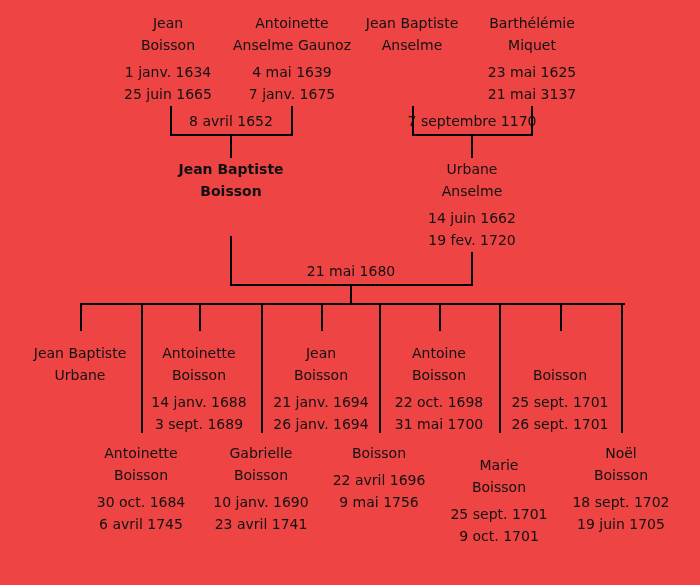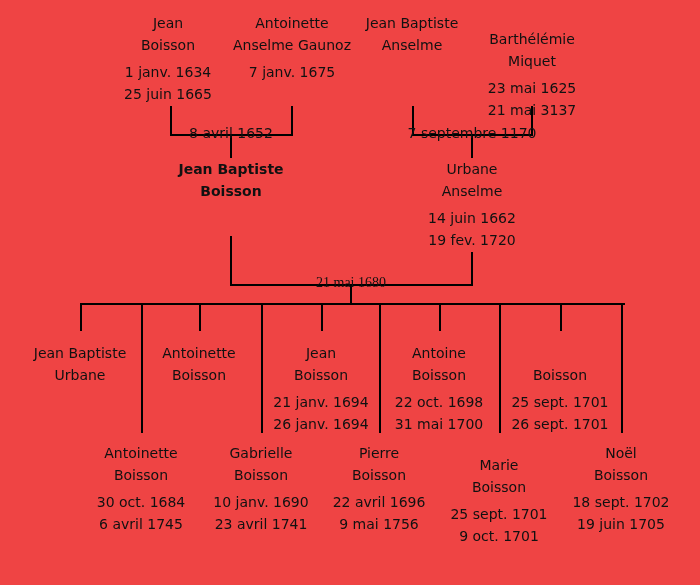--- a/index.html
+++ b/index.html
@@ -9,21 +9,21 @@
     background:#ef4444;
     font-family:"DejaVu Sans", sans-serif;
     font-size:14px;
     color:#111;
     overflow:hidden;
   }
   .person{position:absolute;text-align:center;}
   .ln{min-height:22px;line-height:22px;white-space:nowrap;}
   .pdates{margin-top:5px;}
   .bold .ln{font-weight:bold;}
-  .mlabel{position:absolute;width:160px;text-align:center;line-height:22px;white-space:nowrap;margin-top:12px;}
+  .mlabel{position:absolute;width:160px;text-align:center;line-height:22px;white-space:nowrap;}
   .line{position:absolute;background:#000;}
 </style>
 </head>
 <body>
 
 <div id="canvas">
 
   <div class="person" style="left:93px;top:12px;width:150px;">
     <div class="pname">
       <div class="ln">Jean</div>
@@ -34,36 +34,37 @@
       <div class="ln">25 juin 1665</div>
     </div>
   </div>
 
   <div class="person" style="left:217px;top:12px;width:150px;">
     <div class="pname">
       <div class="ln">Antoinette</div>
       <div class="ln">Anselme Gaunoz</div>
     </div>
     <div class="pdates">
+      <div class="ln">4 mai 1639</div>
       <div class="ln">7 janv. 1675</div>
     </div>
   </div>
 
   <div class="person" style="left:337px;top:12px;width:150px;">
     <div class="pname">
       <div class="ln">Jean Baptiste</div>
       <div class="ln">Anselme</div>
     </div>
     <div class="pdates">
       <div class="ln"></div>
       <div class="ln"></div>
     </div>
   </div>
 
-  <div class="person" style="left:457px;top:28px;width:150px;">
+  <div class="person" style="left:457px;top:12px;width:150px;">
     <div class="pname">
       <div class="ln">Barthélémie</div>
       <div class="ln">Miquet</div>
     </div>
     <div class="pdates">
       <div class="ln">23 mai 1625</div>
       <div class="ln">21 mai 3137</div>
     </div>
   </div>
 
@@ -94,21 +95,21 @@
     <div class="pdates">
       <div class="ln">14 juin 1662</div>
       <div class="ln">19 fev. 1720</div>
     </div>
   </div>
 
   <div class="line" style="left:230px;top:236px;width:2px;height:50px;"></div>
   <div class="line" style="left:471px;top:252px;width:2px;height:34px;"></div>
   <div class="line" style="left:230px;top:284px;width:243px;height:2px;"></div>
   <div class="line" style="left:350px;top:286px;width:2px;height:18px;"></div>
-  <div class="mlabel" style="left:271px;top:260px;font-family:Liberation Serif, serif;">21 mai 1680</div>
+  <div class="mlabel" style="left:271px;top:260px;">21 mai 1680</div>
 
   <div class="line" style="left:80px;top:303px;width:545px;height:2px;"></div>
   <div class="line" style="left:80px;top:303px;width:2px;height:28px;"></div>
   <div class="line" style="left:199px;top:303px;width:2px;height:28px;"></div>
   <div class="line" style="left:321px;top:303px;width:2px;height:28px;"></div>
   <div class="line" style="left:439px;top:303px;width:2px;height:28px;"></div>
   <div class="line" style="left:560px;top:303px;width:2px;height:28px;"></div>
   <div class="line" style="left:141px;top:303px;width:2px;height:130px;"></div>
   <div class="line" style="left:261px;top:303px;width:2px;height:130px;"></div>
   <div class="line" style="left:379px;top:303px;width:2px;height:130px;"></div>
@@ -120,20 +121,24 @@
       <div class="ln">Jean Baptiste</div>
       <div class="ln">Urbane</div>
     </div>
   </div>
 
   <div class="person" style="left:134px;top:342px;width:130px;">
     <div class="pname">
       <div class="ln">Antoinette</div>
       <div class="ln">Boisson</div>
     </div>
+    <div class="pdates">
+      <div class="ln">14 janv. 1688</div>
+      <div class="ln">3 sept. 1689</div>
+    </div>
   </div>
 
   <div class="person" style="left:256px;top:342px;width:130px;">
     <div class="pname">
       <div class="ln">Jean</div>
       <div class="ln">Boisson</div>
     </div>
     <div class="pdates">
       <div class="ln">21 janv. 1694</div>
       <div class="ln">26 janv. 1694</div>
@@ -179,21 +184,20 @@
       <div class="ln">Boisson</div>
     </div>
     <div class="pdates">
       <div class="ln">10 janv. 1690</div>
       <div class="ln">23 avril 1741</div>
     </div>
   </div>
 
   <div class="person" style="left:314px;top:442px;width:130px;">
     <div class="pname">
-      <div class="ln">Pierre</div>
       <div class="ln">Boisson</div>
     </div>
     <div class="pdates">
       <div class="ln">22 avril 1696</div>
       <div class="ln">9 mai 1756</div>
     </div>
   </div>
 
   <div class="person" style="left:434px;top:442px;width:130px;margin-top:12px;">
     <div class="pname">

